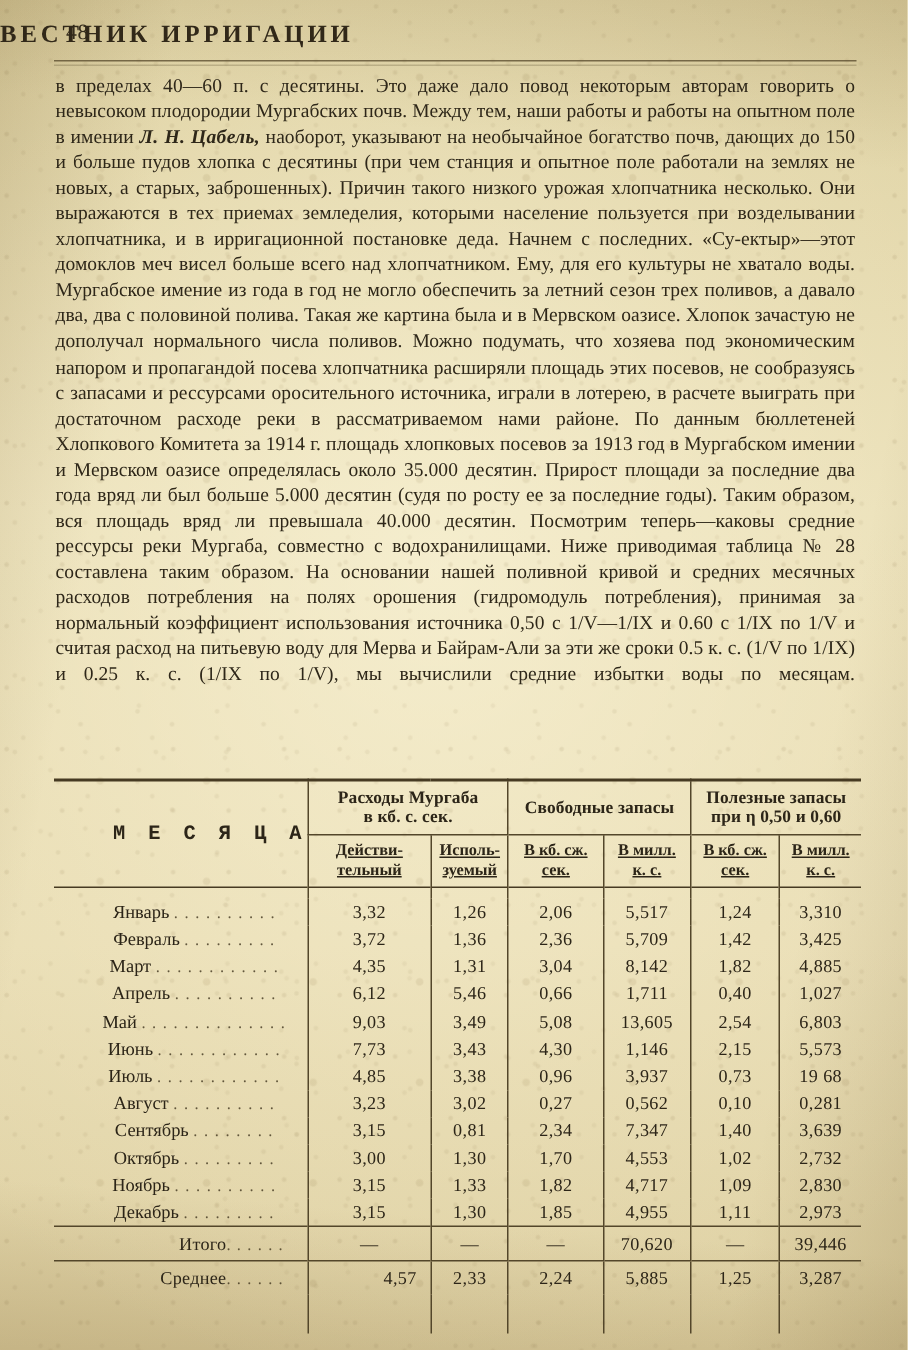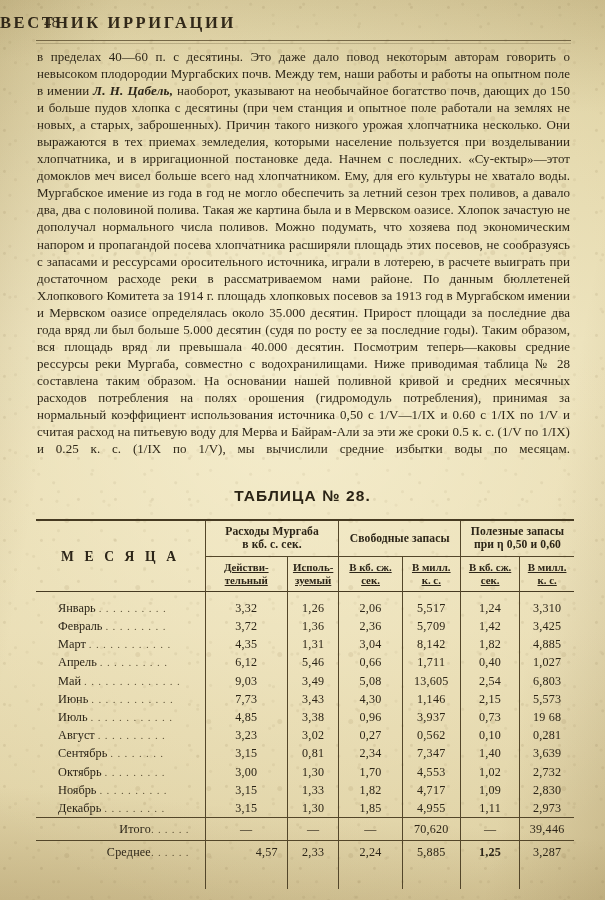--- a/index.html
+++ b/index.html
@@ -69,26 +69,26 @@
   th,td{padding:0;vertical-align:middle;}
   .vl{border-left:1.25px solid #53462a;}
   .vlh{border-left:1.25px solid #53462a;}
   .hl{border-bottom:1.15px solid #53462a;}
   .hl2{border-bottom:1.9px solid #463a22;}
 
   th{font-weight:600;text-align:center;line-height:13.2px;}
   .grp{font-size:11.6px;letter-spacing:.1px;padding:4px 3px 5px;}
   .sub{font-size:10.9px;letter-spacing:0;padding:4px 2px 5px;line-height:12.4px;text-decoration:underline;}
   .monthhead{
-    font-family:Liberation Serif, serif;
+    font-family:Liberation Mono, monospace;
     font-size:13.6px;font-weight:700;letter-spacing:3.6px;
-    text-align:center;
+    text-align:right;
   }
   .mon{
-    text-align:left;padding:1.5px 0 1.5px 22px;font-size:12.3px;
+    text-align:center;padding:1.5px 0 1.5px 22px;font-size:12.3px;
     white-space:nowrap;position:relative;
   }
   .mon .nm{position:relative;z-index:2;background:transparent;padding-right:3px;}
   .dots{
     display:inline-block;position:relative;z-index:1;
     letter-spacing:4.4px;font-size:11px;color:#4a3f27;opacity:.85;
     vertical-align:baseline;
   }
   td.num{text-align:center;font-size:12.1px;padding:1.6px 4px;letter-spacing:.25px;}
   .sumlbl{text-align:right;padding:3.5px 12px 3.5px 0;font-size:12.1px;letter-spacing:.2px;}
@@ -107,21 +107,20 @@
   <div class="head">
     <div class="folio">48</div>
     <div class="runtitle">ВЕСТНИК ИРРИГАЦИИ</div>
   </div>
   <div class="headrule"></div>
 
   <div class="body">
     <p><span>в пределах 40—60 п. с  десятины. Это даже дало повод некоторым авторам говорить о невысоком плодородии Мургабских почв. Между тем, наши работы и работы на опытном поле в имении </span><span class="ital">Л. Н. Цабель,</span><span> наоборот, указывают на необычайное богатство почв, дающих до 150 и больше пудов хлопка с десятины (при чем станция и опытное поле работали на землях не новых, а старых, заброшенных). Причин такого низкого урожая хлопчатника несколько. Они выражаются в тех приемах земледелия, которыми население пользуется при возделывании хлопчатника, и в ирригационной постановке деда. Начнем с последних. «Су-ектыр»—этот домоклов меч висел  больше всего над хлопчатником. Ему, для его культуры не хватало воды. Мургабское имение из года в год не могло обеспечить за летний сезон трех поливов, а давало два, два с половиной полива. Такая же картина была  и в Мервском оазисе. Хлопок зачастую не дополучал нормального числа поливов. Можно подумать, что хозяева под экономическим напором и пропагандой посева хлопчатника расширяли площадь этих посевов, не сообразуясь с запасами и рессурсами оросительного источника, играли в лотерею, в расчете выиграть при достаточном расходе реки в рассматриваемом нами районе. По данным бюллетеней Хлопкового Комитета за 1914 г. площадь хлопковых посевов за 1913 год в Мургабском имении и Мервском оазисе определялась около 35.000 десятин. Прирост площади за последние два года вряд ли  был больше 5.000 десятин (судя по росту ее за последние годы). Таким образом, вся площадь вряд ли превышала 40.000 десятин. Посмотрим теперь—каковы средние рессурсы реки Мургаба, совместно с водохранилищами. Ниже приводимая таблица № 28 составлена таким образом. На основании нашей поливной кривой и средних месячных расходов потребления на полях орошения (гидромодуль потребления), принимая за нормальный коэффициент использования источника 0,50 с 1/V—1/IX и 0.60 с 1/IX по 1/V и считая расход на питьевую воду для Мерва и Байрам-Али за эти же сроки 0.5 к. с. (1/V по 1/IX) и 0.25 к. с. (1/IX по 1/V), мы вычислили средние избытки воды по месяцам.</span></p>
   </div>
 
-  <div class="tcap">ТАБЛИЦА № 28.</div>
 
   <div class="tbl">
     <table>
       <thead>
         <tr class="rule-top">
           <th rowspan="2" class="monthhead">М Е С Я Ц А</th>
           <th colspan="2" class="grp vlh hl">
             <div>Расходы Мургаба</div>
             <div>в кб. с. сек.</div>
           </th>
@@ -286,21 +285,21 @@
             <td class="num vl" style="border-top: 1.15px solid rgb(83, 70, 42);">70,620</td>
             <td class="num vl" style="border-top: 1.15px solid rgb(83, 70, 42);">—</td>
             <td class="num vl" style="border-top: 1.15px solid rgb(83, 70, 42);">39,446</td>
           </tr>
           <tr>
             <td class="sumlbl" style="border-top: 1.15px solid rgb(83, 70, 42);"><span>Среднее</span><span class="dots"> ......</span></td>
             <td class="num vl" style="border-top: 1.15px solid rgb(83, 70, 42); padding-left: 45px;">4,57</td>
             <td class="num vl" style="border-top: 1.15px solid rgb(83, 70, 42);">2,33</td>
             <td class="num vl" style="border-top: 1.15px solid rgb(83, 70, 42);">2,24</td>
             <td class="num vl" style="border-top: 1.15px solid rgb(83, 70, 42);">5,885</td>
-            <td class="num vl" style="border-top: 1.15px solid rgb(83, 70, 42); font-weight: bold;">1,25</td>
+            <td class="num vl" style="border-top: 1.15px solid rgb(83, 70, 42);">1,25</td>
             <td class="num vl" style="border-top: 1.15px solid rgb(83, 70, 42);">3,287</td>
           </tr>
           <tr class="tailrow">
             <td></td>
             <td class="vl"></td>
             <td class="vl"></td>
             <td class="vl"></td>
             <td class="vl"></td>
             <td class="vl"></td>
             <td class="vl"></td>

